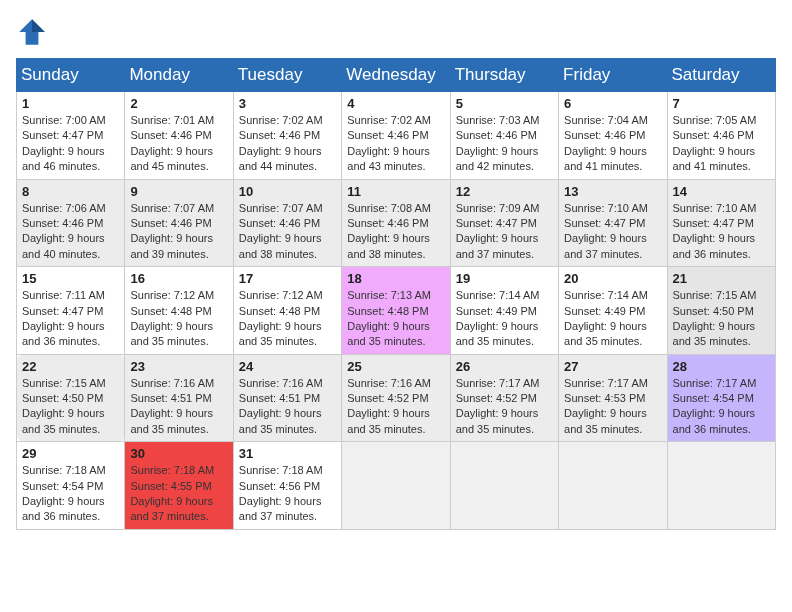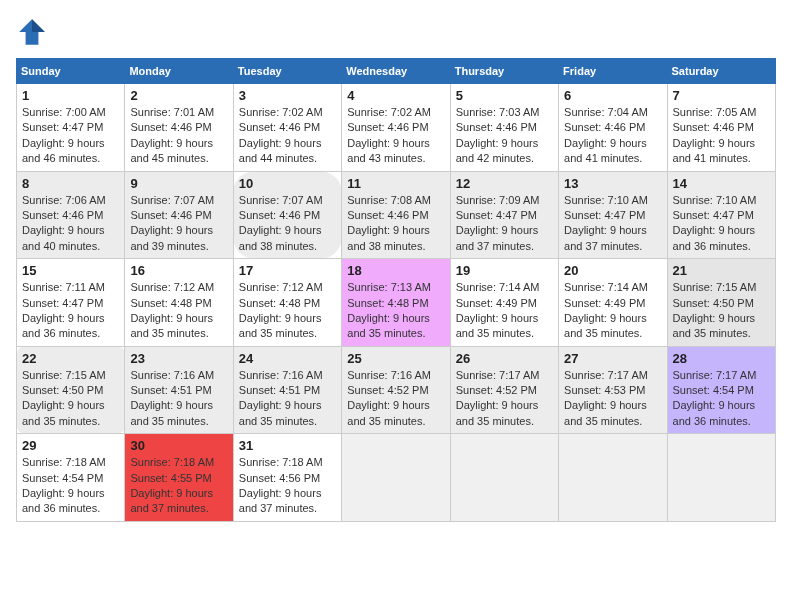--- a/index.html
+++ b/index.html
@@ -48,22 +48,22 @@
     .calendar {
       width: 100%;
       border-collapse: collapse;
       font-size: 11px;
     }
     .calendar thead tr th {
       background-color: #2a6db5;
       color: #fff;
       padding: 6px 4px;
       text-align: left;
-      font-size: 11px;
-      font-weight: bold;
+      font-size: 17px;
+      font-weight: normal;
       border: 1px solid #2a6db5;
     }
     .calendar tbody tr td {
       vertical-align: top;
       padding: 4px 5px;
       border: 1px solid #ccc;
       width: 108px;
       min-height: 80px;
       background: #fff;
     }
@@ -190,21 +190,21 @@
         </div>
       </td>
         <td style="background: rgb(236, 236, 236);">
         <span class="day-num">9</span>
         <div class="day-info">
           Sunrise: 7:07 AM<br>
           Sunset: 4:46 PM<br>
           Daylight: 9 hours and 39 minutes.
         </div>
       </td>
-        <td style="background: rgb(236, 236, 236); border-radius: 22px;">
+        <td style="background: rgb(236, 236, 236);">
         <span class="day-num">10</span>
         <div class="day-info">
           Sunrise: 7:07 AM<br>
           Sunset: 4:46 PM<br>
           Daylight: 9 hours and 38 minutes.
         </div>
       </td>
         <td style="background: rgb(236, 236, 236); margin-top: 41px;">
         <span class="day-num">11</span>
         <div class="day-info">

